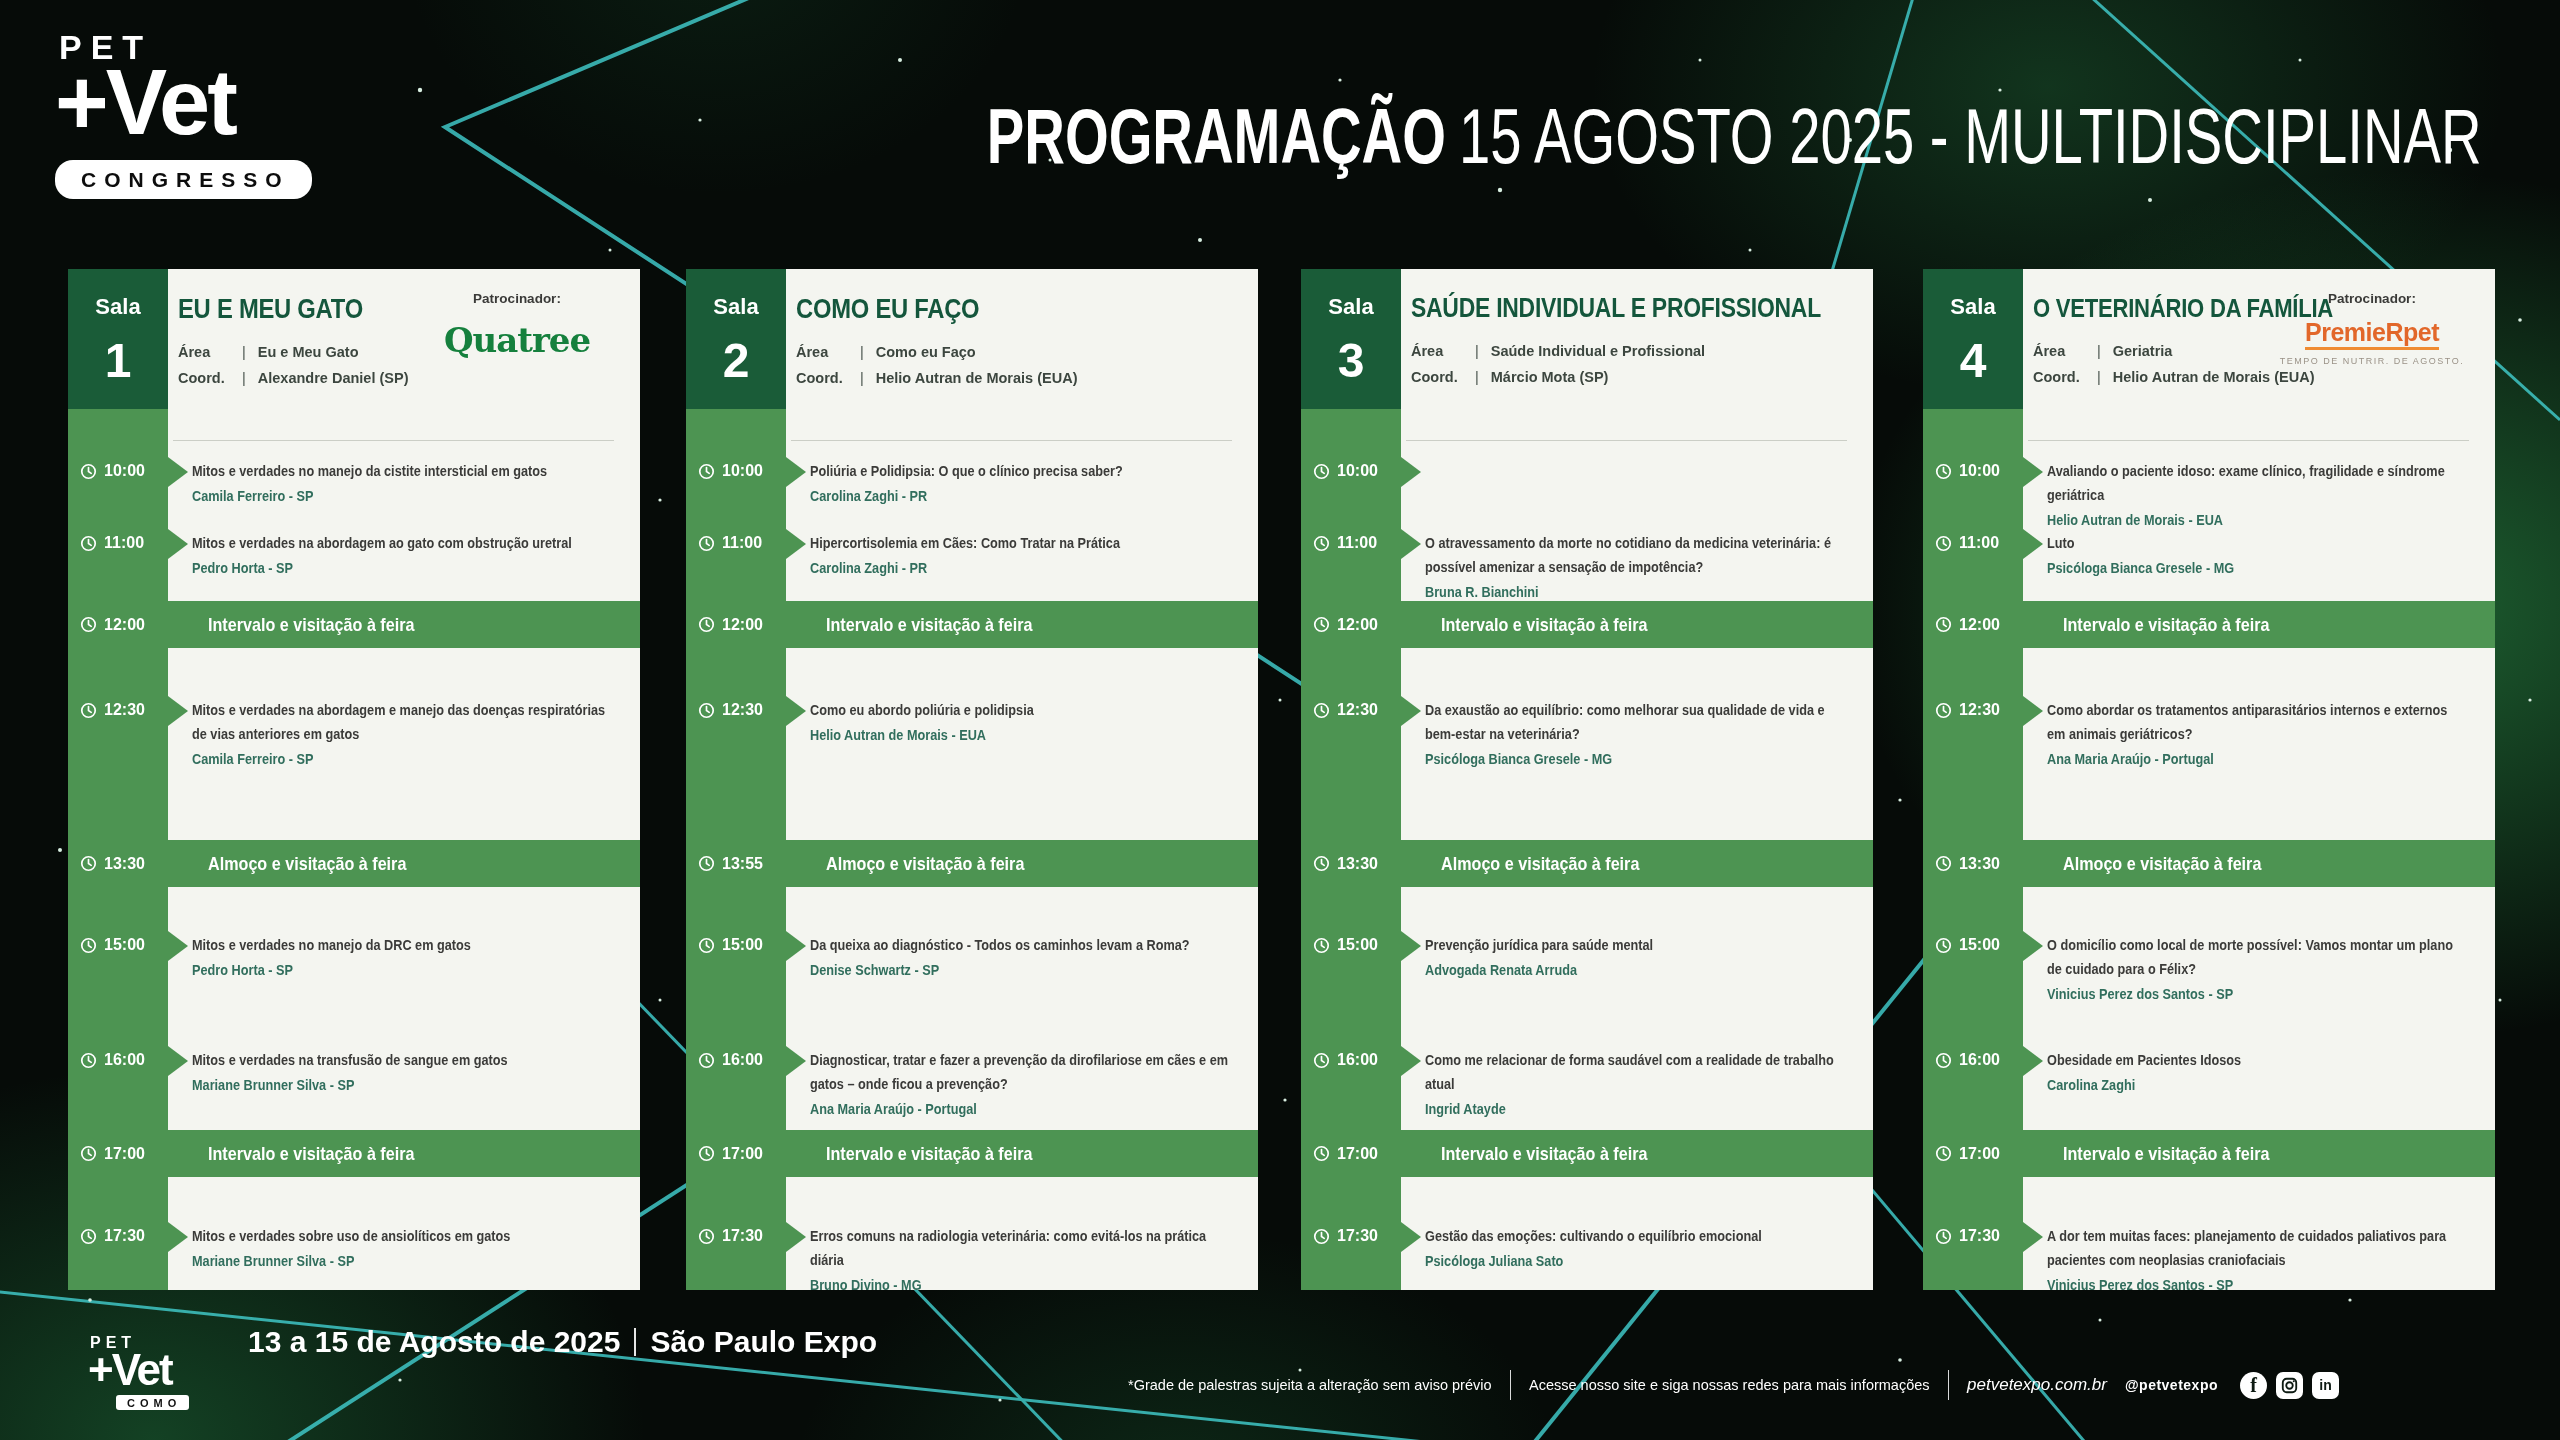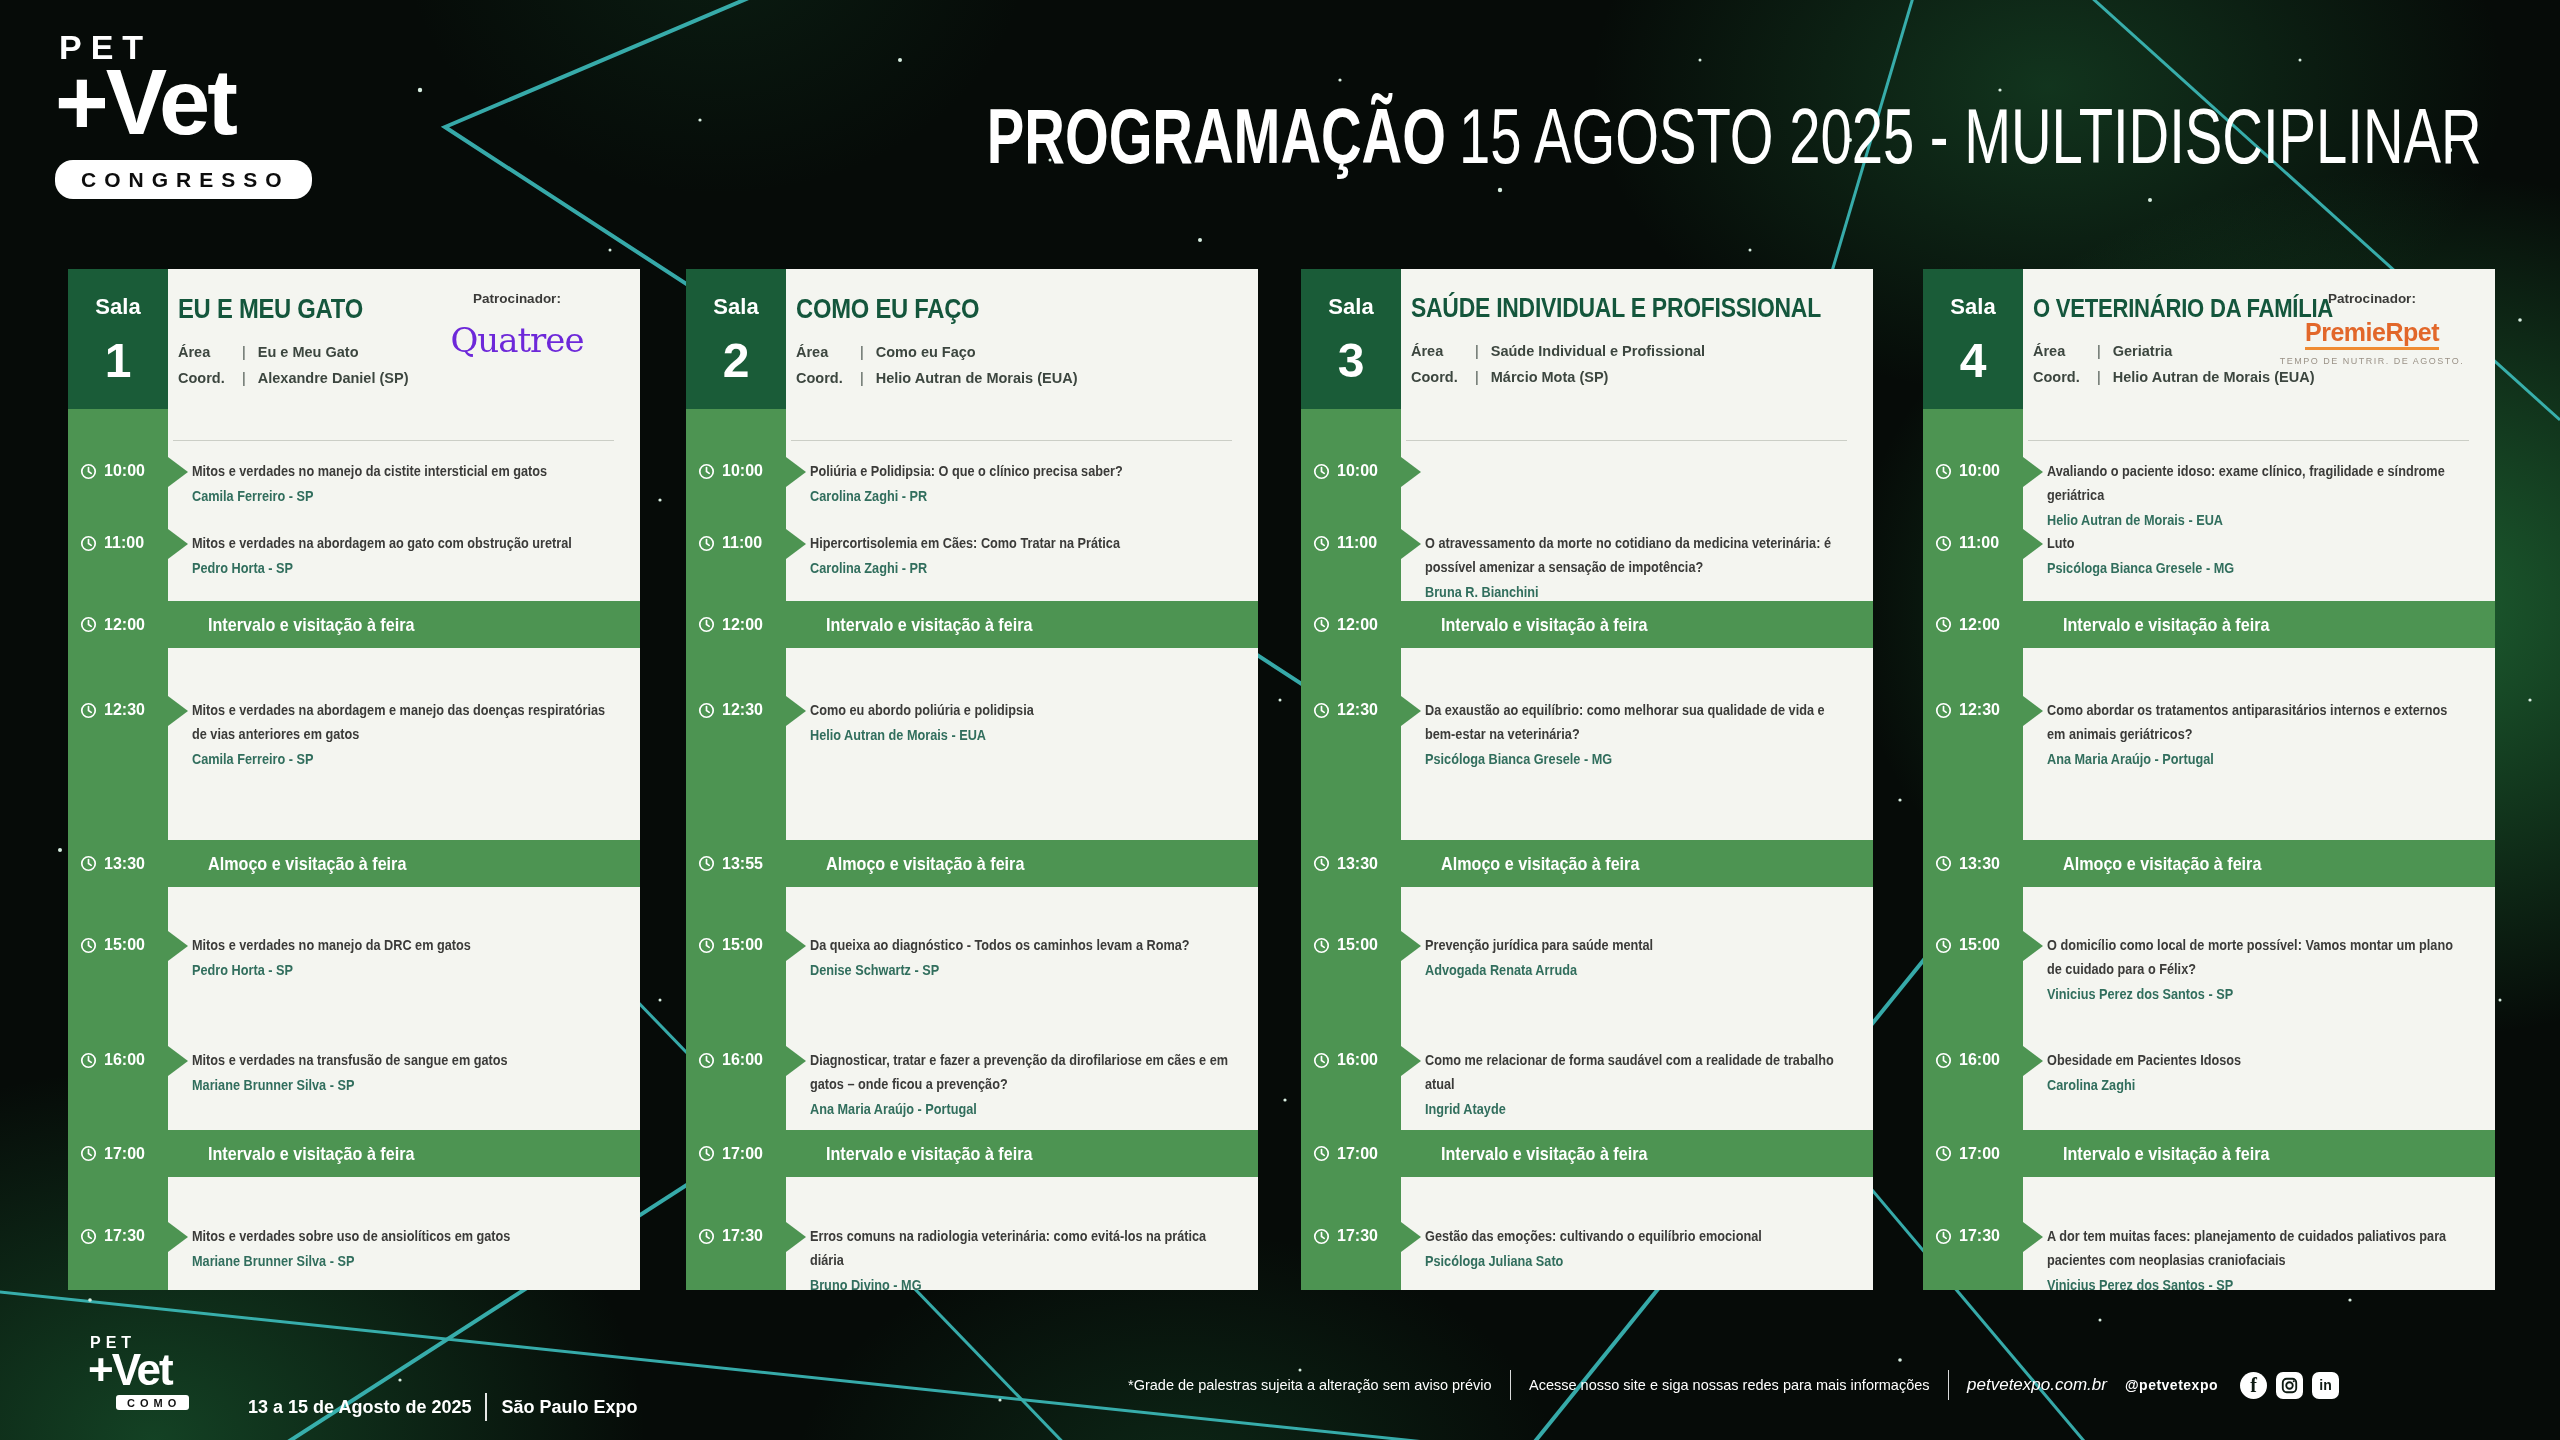--- a/index.html
+++ b/index.html
@@ -38,22 +38,22 @@
   .card-title{font-size:28px;font-weight:700;color:var(--htitle);white-space:nowrap;
         transform:scaleX(.85);transform-origin:left center;margin:0 0 14px 0;letter-spacing:-.3px;}
   .c3 .card-title{font-size:27px}
   .c4 .card-title{font-size:26px}
   .meta{display:flex;align-items:baseline;font-size:14.5px;font-weight:700;color:#3c463f;line-height:26px;}
   .meta .m-lab{width:52px;}
   .meta .m-pipe{font-weight:400;margin:0 12px;color:#4a544d;}
   .divider{position:absolute;left:105px;right:26px;top:171px;height:1px;background:#cbcec6;}
   .sponsor{position:absolute;right:30px;top:22px;width:186px;text-align:center;}
   .sponsor-label{font-size:13.5px;font-weight:700;color:#3a3a38;}
-  .quatree .sponsor-name{font-family:"DejaVu Serif",serif;font-weight:400;font-size:34px;
-        color:#6d28d9;margin-top:14px;letter-spacing:-1px;}
+  .quatree .sponsor-name{font-family:"DejaVu Serif",serif;font-weight:700;font-size:34px;
+        color:#15803d;margin-top:14px;letter-spacing:-1px;}
   .premierpet .sponsor-name{display:inline-block;font-size:25px;font-weight:700;color:#e2672a;
         margin-top:12px;letter-spacing:-.5px;border-bottom:3px solid #ef8b32;}
   .premierpet .sponsor-tagline{font-size:9px;color:#9a9287;letter-spacing:1.5px;margin-top:6px;}
   
   .schedule{position:absolute;left:0;right:0;top:178px;bottom:0;display:flex;flex-direction:column;padding-top:12px;}
   .row{position:relative;flex:0 0 auto;}
   .row:nth-child(1){height:72px}
   .row:nth-child(2){height:70px}
   .row:nth-child(3){height:47px}
   .row:nth-child(4){height:142px;--pt:50px}
@@ -74,22 +74,22 @@
   .speaker{font-size:15px;font-weight:700;color:var(--teal);line-height:24px;margin-top:1px;}
   .row.band{display:flex;align-items:center;background:var(--green);}
   .band-label{flex:1;padding-left:40px;color:#fff;font-weight:700;font-size:19px;}
   .band-label .cnd{display:inline-block;width:auto;white-space:nowrap;transform:scaleX(.85);transform-origin:0 50%;}
   
   .ftr-logo{position:absolute;left:88px;top:1334px;z-index:2;color:#fff;}
   .ftr-logo .pet{font-size:16px;font-weight:700;letter-spacing:5px;margin-left:2px;}
   .ftr-logo .vet{font-size:44px;font-weight:700;letter-spacing:-2px;line-height:.95;margin-top:-3px;}
   .ftr-logo .expo{display:inline-block;background:#fff;color:#111;font-size:11px;font-weight:700;
         letter-spacing:5px;padding:2px 8px 1px 11px;border-radius:3px;margin-top:4px;margin-left:28px;}
-  .foot-mid{position:absolute;left:248px;top:1384px;height:46px;z-index:2;display:flex;align-items:center;
-        gap:14px;color:#fff;font-size:18px;font-weight:700;}
+  .foot-mid{position:absolute;left:248px;top:1319px;height:46px;z-index:2;display:flex;align-items:center;
+        gap:14px;color:#fff;font-size:30px;font-weight:700;}
   .vbar2{width:2px;height:28px;background:rgba(255,255,255,.9);}
   .foot-right{position:absolute;left:1128px;right:76px;top:1362px;height:46px;z-index:2;display:flex;
         align-items:center;gap:18px;color:#fff;white-space:nowrap;}
   .foot-right .small{font-size:14.5px;}
   .vbar{width:1.5px;height:30px;background:rgba(255,255,255,.85);flex:0 0 auto;}
   .site{font-size:17px;font-style:italic;}
   .handle{font-size:14px;font-weight:700;letter-spacing:.5px;}
   .social{display:flex;gap:9px;margin-left:4px;}
   .sicon{width:27px;height:27px;background:#fff;color:#0d1a12;display:flex;align-items:center;
         justify-content:center;font-weight:700;}

